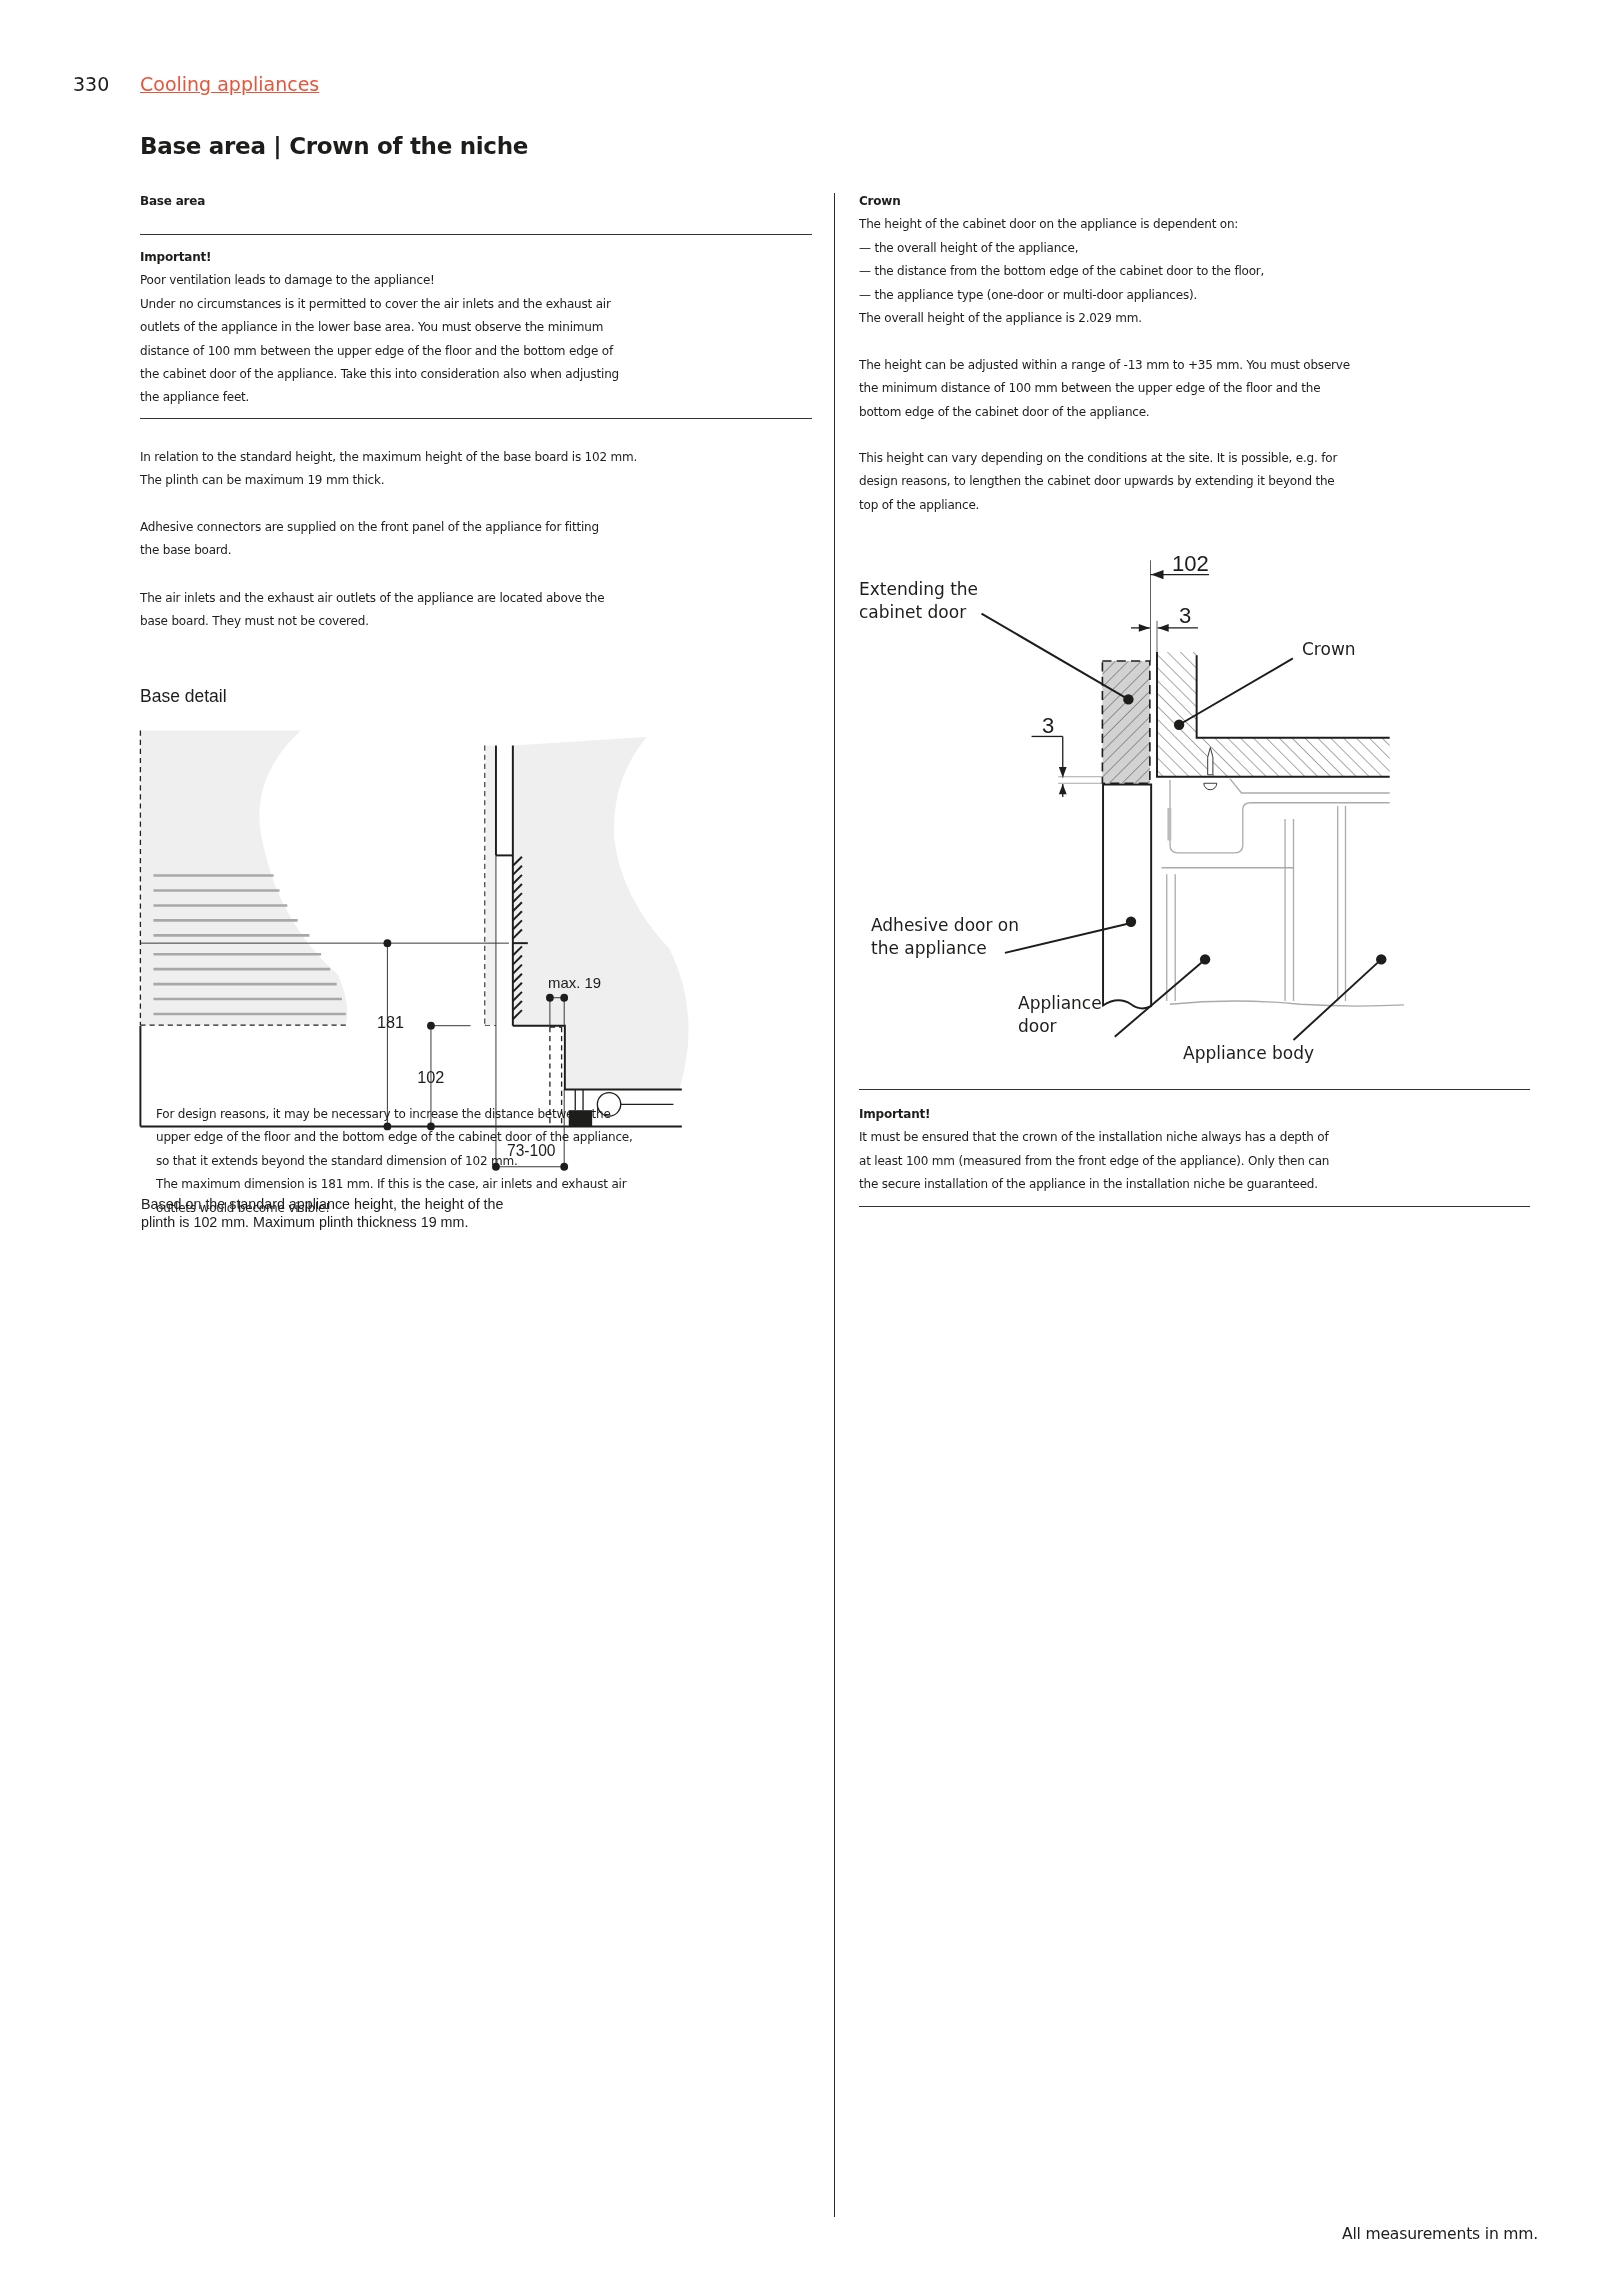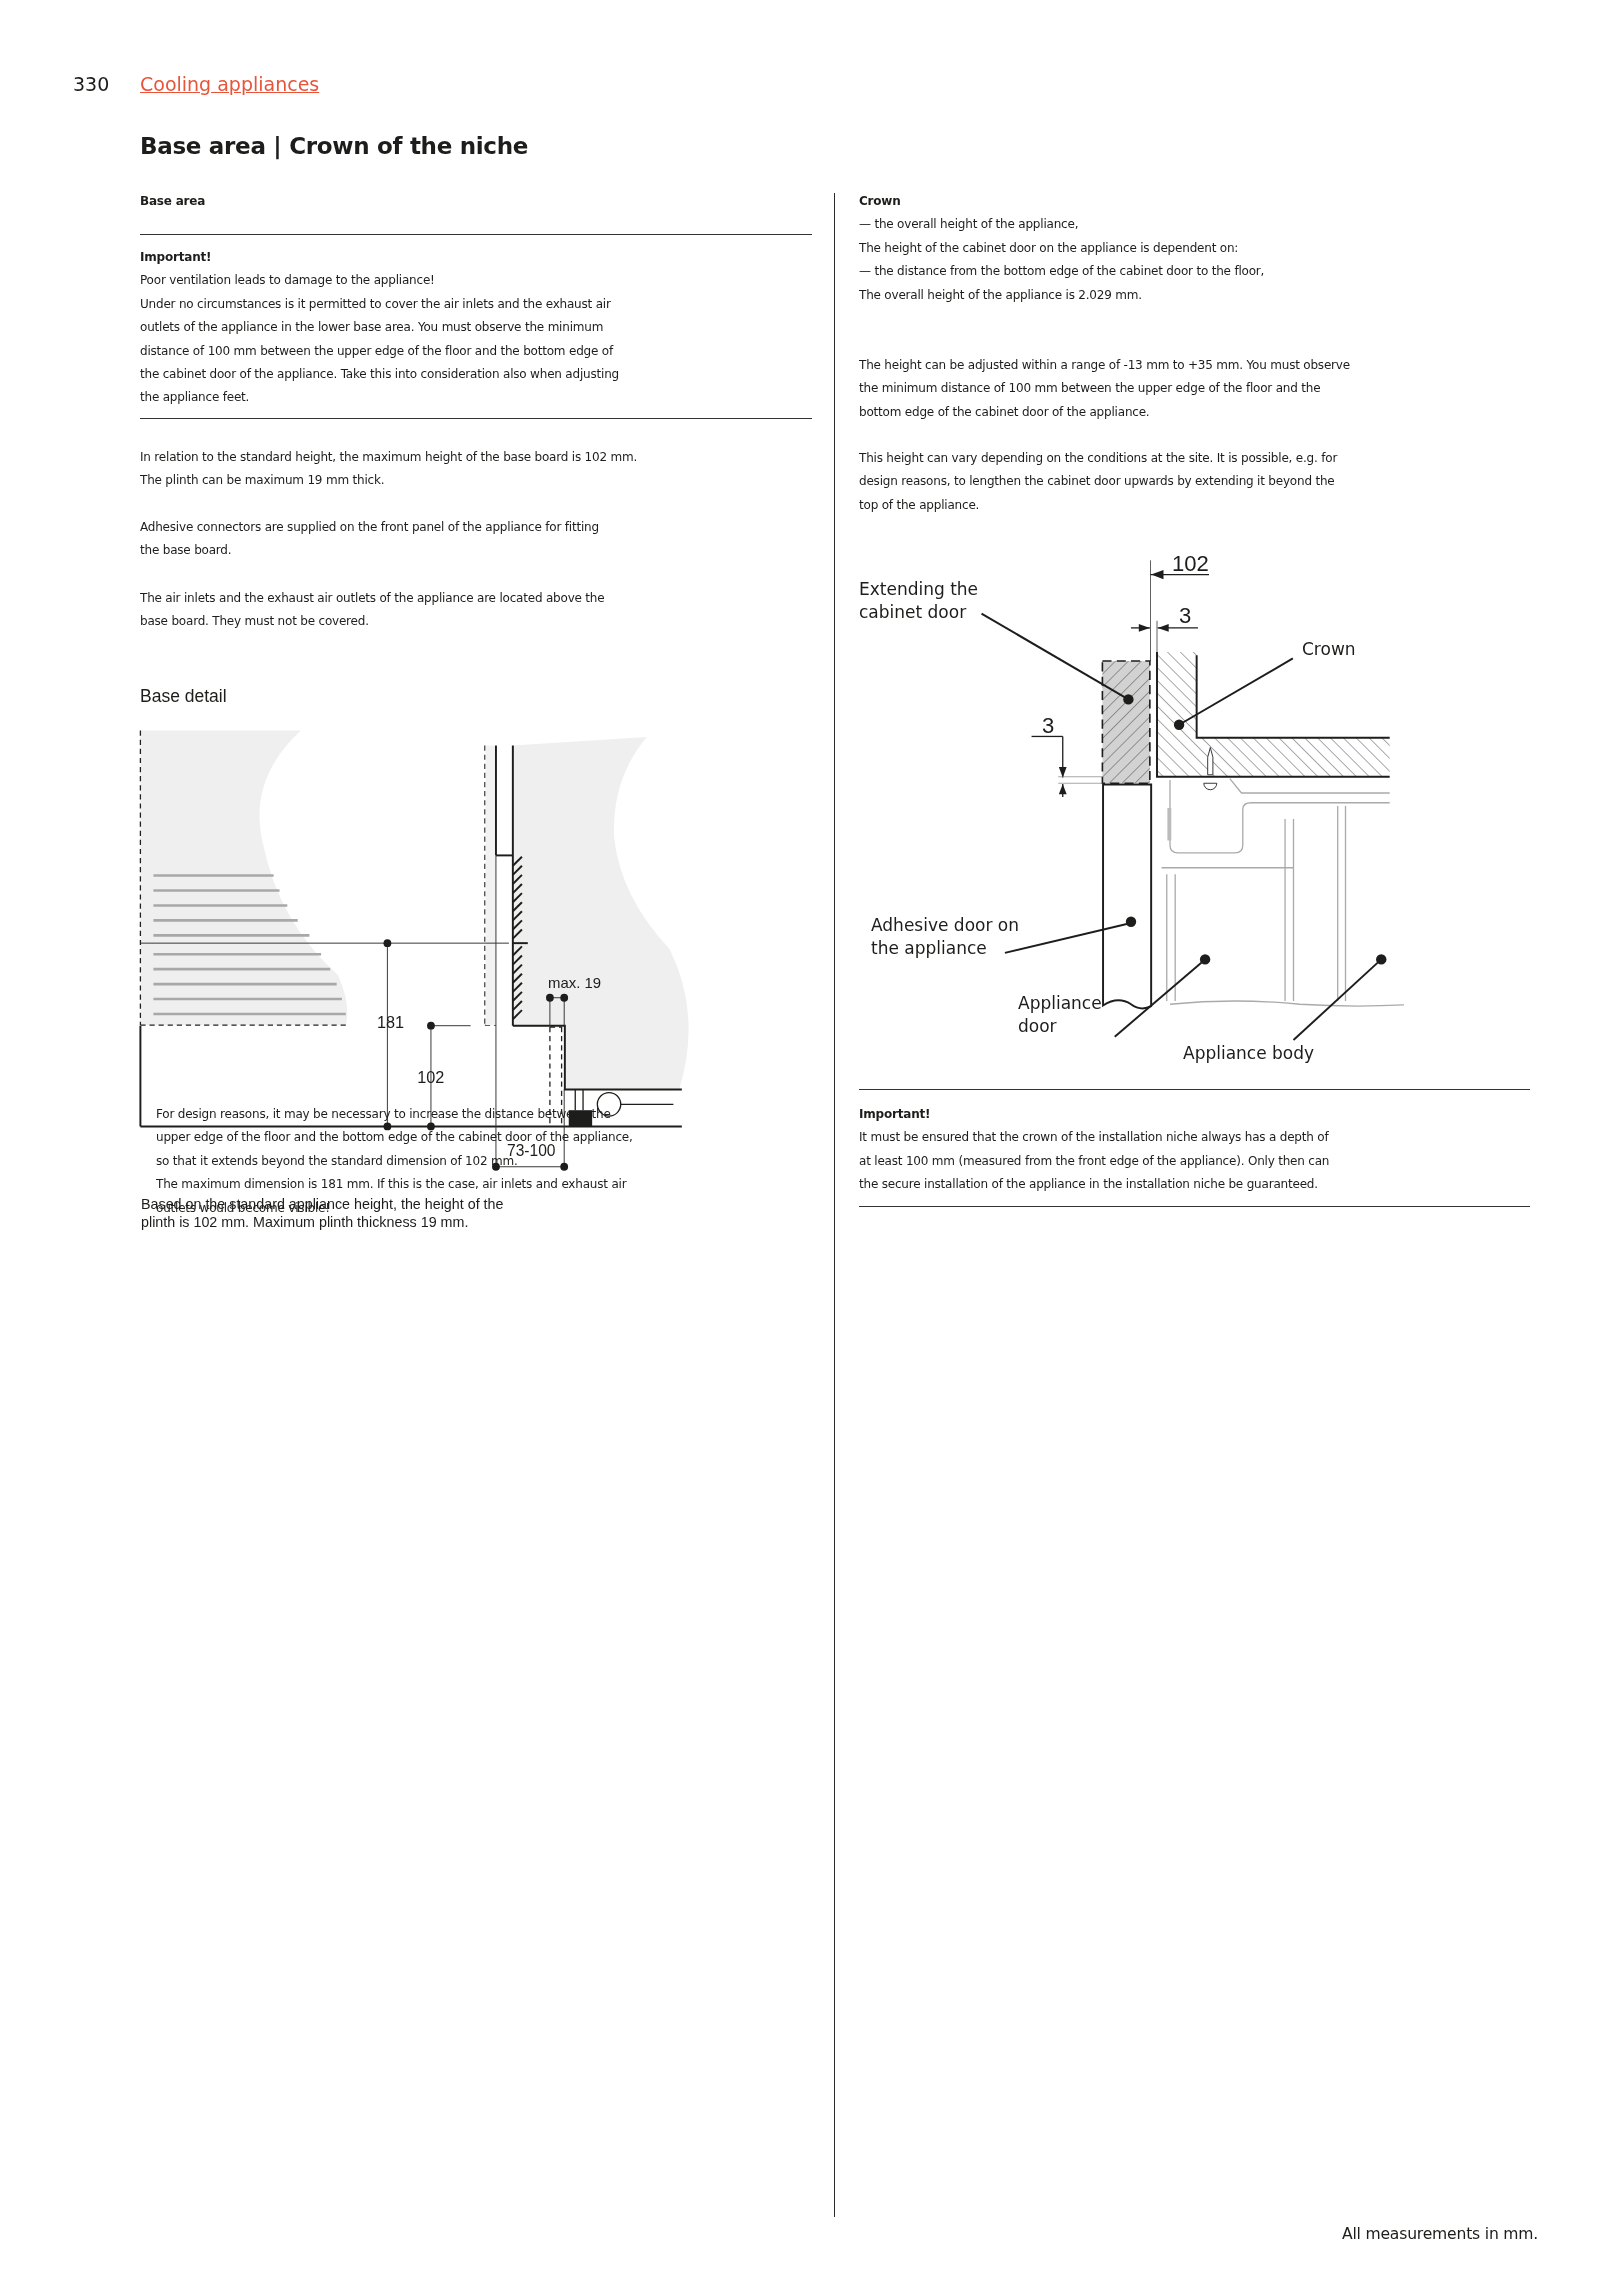--- a/index.html
+++ b/index.html
@@ -166,23 +166,24 @@
 <div class="abs text" style="left:156px; top:1103px; width:689px;">
   <p>For design reasons, it may be necessary to increase the distance between the</p>
   <p>upper edge of the floor and the bottom edge of the cabinet door of the appliance,</p>
   <p>so that it extends beyond the standard dimension of 102 mm.</p>
   <p>The maximum dimension is 181 mm. If this is the case, air inlets and exhaust air</p>
   <p>outlets would become visible!</p>
 </div>
 
 <div class="abs text" style="left:859px; top:190px; width:676px;">
   <p class="bold">Crown</p>
+  <p>The height of the cabinet door on the appliance is dependent on:</p>
   <p>— the overall height of the appliance,</p>
-  <p>The height of the cabinet door on the appliance is dependent on:</p>
   <p>— the distance from the bottom edge of the cabinet door to the floor,</p>
+  <p>— the appliance type (one-door or multi-door appliances).</p>
   <p>The overall height of the appliance is 2.029 mm.</p>
 </div>
 <div class="abs text" style="left:859px; top:354px; width:676px;">
   <p>The height can be adjusted within a range of -13 mm to +35 mm. You must observe</p>
   <p>the minimum distance of 100 mm between the upper edge of the floor and the</p>
   <p>bottom edge of the cabinet door of the appliance.</p>
 </div>
 <div class="abs text" style="left:859px; top:447px; width:676px;">
   <p>This height can vary depending on the conditions at the site. It is possible, e.g. for</p>
   <p>design reasons, to lengthen the cabinet door upwards by extending it beyond the</p>

